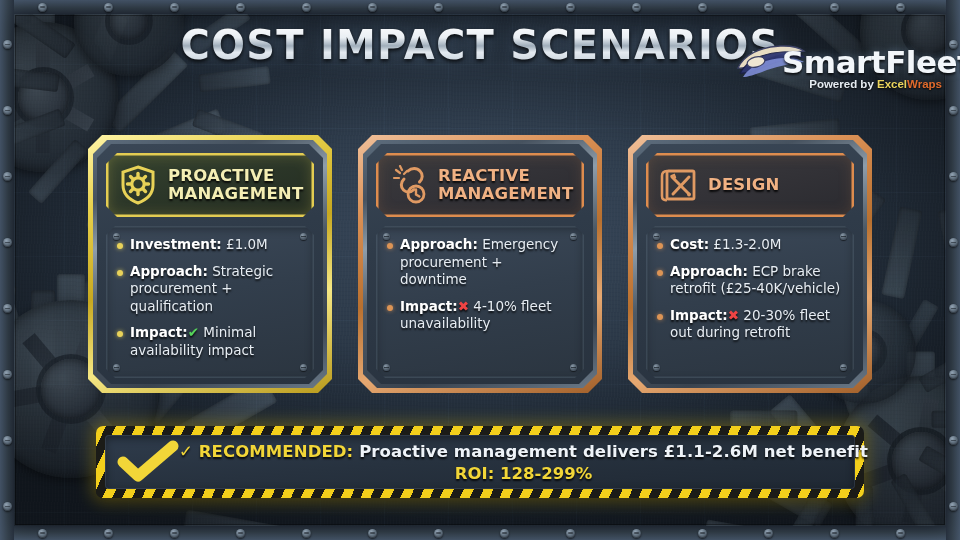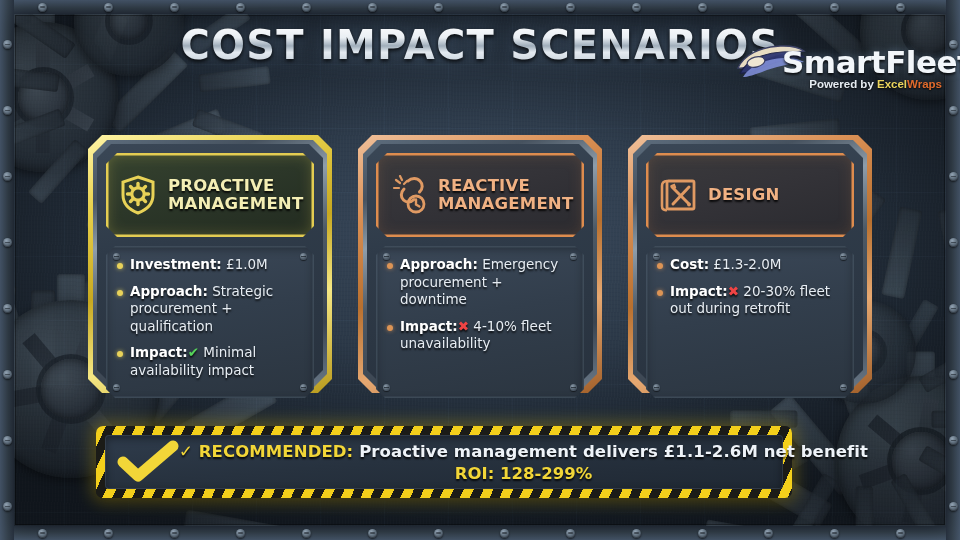--- a/index.html
+++ b/index.html
@@ -158,21 +158,21 @@
     background:linear-gradient(160deg,#fff5a8 0%,#e8d04a 22%,#c7a820 48%,#f5e784 70%,#b99a1c 100%);
     box-shadow:0 0 18px 5px rgba(238,214,80,.45), 0 0 40px 10px rgba(225,200,60,.18);
   }
   .card.c-copper .shell.outer{
     background:linear-gradient(160deg,#f0c09a 0%,#d98f54 24%,#b8702f 50%,#e6a871 72%,#a2602a 100%);
     box-shadow:0 0 10px 2px rgba(216,140,76,.28);
   }
 
   .card-head{
     position:relative; z-index:3;
-    margin:13px 13px 0 13px; height:84px;
+    margin:13px 13px 0 13px; height:64px;
     display:flex; align-items:center; gap:10px; padding:0 10px 0 12px;
     border-radius:6px;
     clip-path:polygon(11px 0,calc(100% - 11px) 0,100% 11px,100% calc(100% - 11px),calc(100% - 11px) 100%,11px 100%,0 calc(100% - 11px),0 11px);
   }
   .c-gold .card-head{
     background:linear-gradient(165deg,#36432f 0%,#2c3729 45%,#222b20 100%);
     box-shadow: inset 0 0 0 2.5px #e3cc52, inset 0 0 16px rgba(235,215,90,.30), 0 0 10px rgba(230,205,70,.25);
   }
   .c-copper .card-head{
     background:linear-gradient(165deg,#3b3a3c 0%,#343338 45%,#2a2a2f 100%);
@@ -218,21 +218,21 @@
     font-family:"DejaVu Sans", sans-serif;
     font-size:13.5px; line-height:1.30; color:#e7edf3;
     text-shadow:0 1.5px 2px rgba(0,0,0,.8);
   }
   .btext b{ font-weight:bold; color:#ffffff; }
   .tick{ color:#55d45a; font-weight:bold; }
   .cross{ color:#ef4444; font-weight:bold; }
 
   
   #banner{
-    position:absolute; left:96px; top:426px; width:696px; height:72px; z-index:6;
+    position:absolute; left:96px; top:426px; width:768px; height:72px; z-index:6;
     border-radius:7px;
     background:
       repeating-linear-gradient(115deg,
         #f3cf1b 0px, #f3cf1b 9px,
         #1b1b17 9px, #1b1b17 18px);
     box-shadow:0 0 16px 4px rgba(240,205,30,.30), 0 4px 12px rgba(0,0,0,.55);
     padding:9px;
   }
   #banner .inner{
     position:relative; width:100%; height:100%;
@@ -547,20 +547,24 @@
         <div class="screw tl"></div>
         <div class="screw tr"></div>
         <div class="screw bl"></div>
         <div class="screw br"></div>
         <div class="bullet-row">
           <div class="dot"></div>
           <div class="btext"><b>Cost:</b><span> £1.3-2.0M</span></div>
         </div>
           <div class="bullet-row">
           <div class="dot"></div>
+          <div class="btext"><b>Approach:</b><span> ECP brake retrofit (£25-40K/vehicle)</span></div>
+        </div>
+          <div class="bullet-row">
+          <div class="dot"></div>
           <div class="btext"><b>Impact:</b><span class="cross">✖</span> <span> 20-30% fleet out during retrofit</span></div>
         </div>
       </div>
       </div>
     </div>
 
   <div id="banner">
     <div class="inner">
       <svg id="bigcheck" viewBox="0 0 62 44">
         <path d="M6 22 L21 36 L56 6" fill="none" stroke="#f2d638" stroke-width="11" stroke-linecap="round" stroke-linejoin="round"></path>

